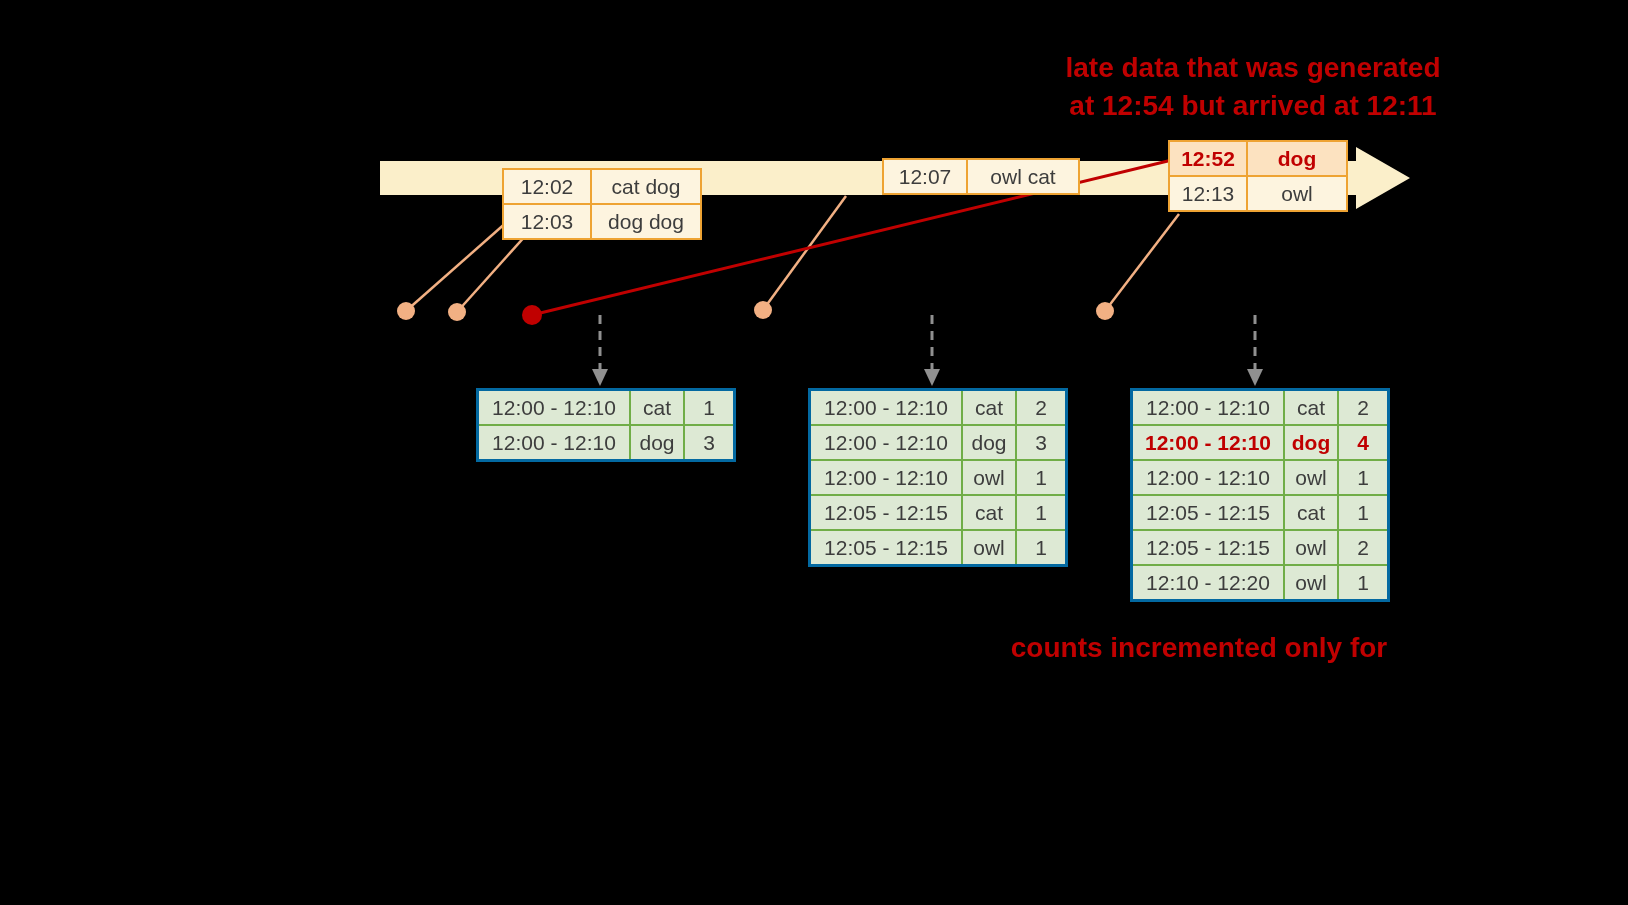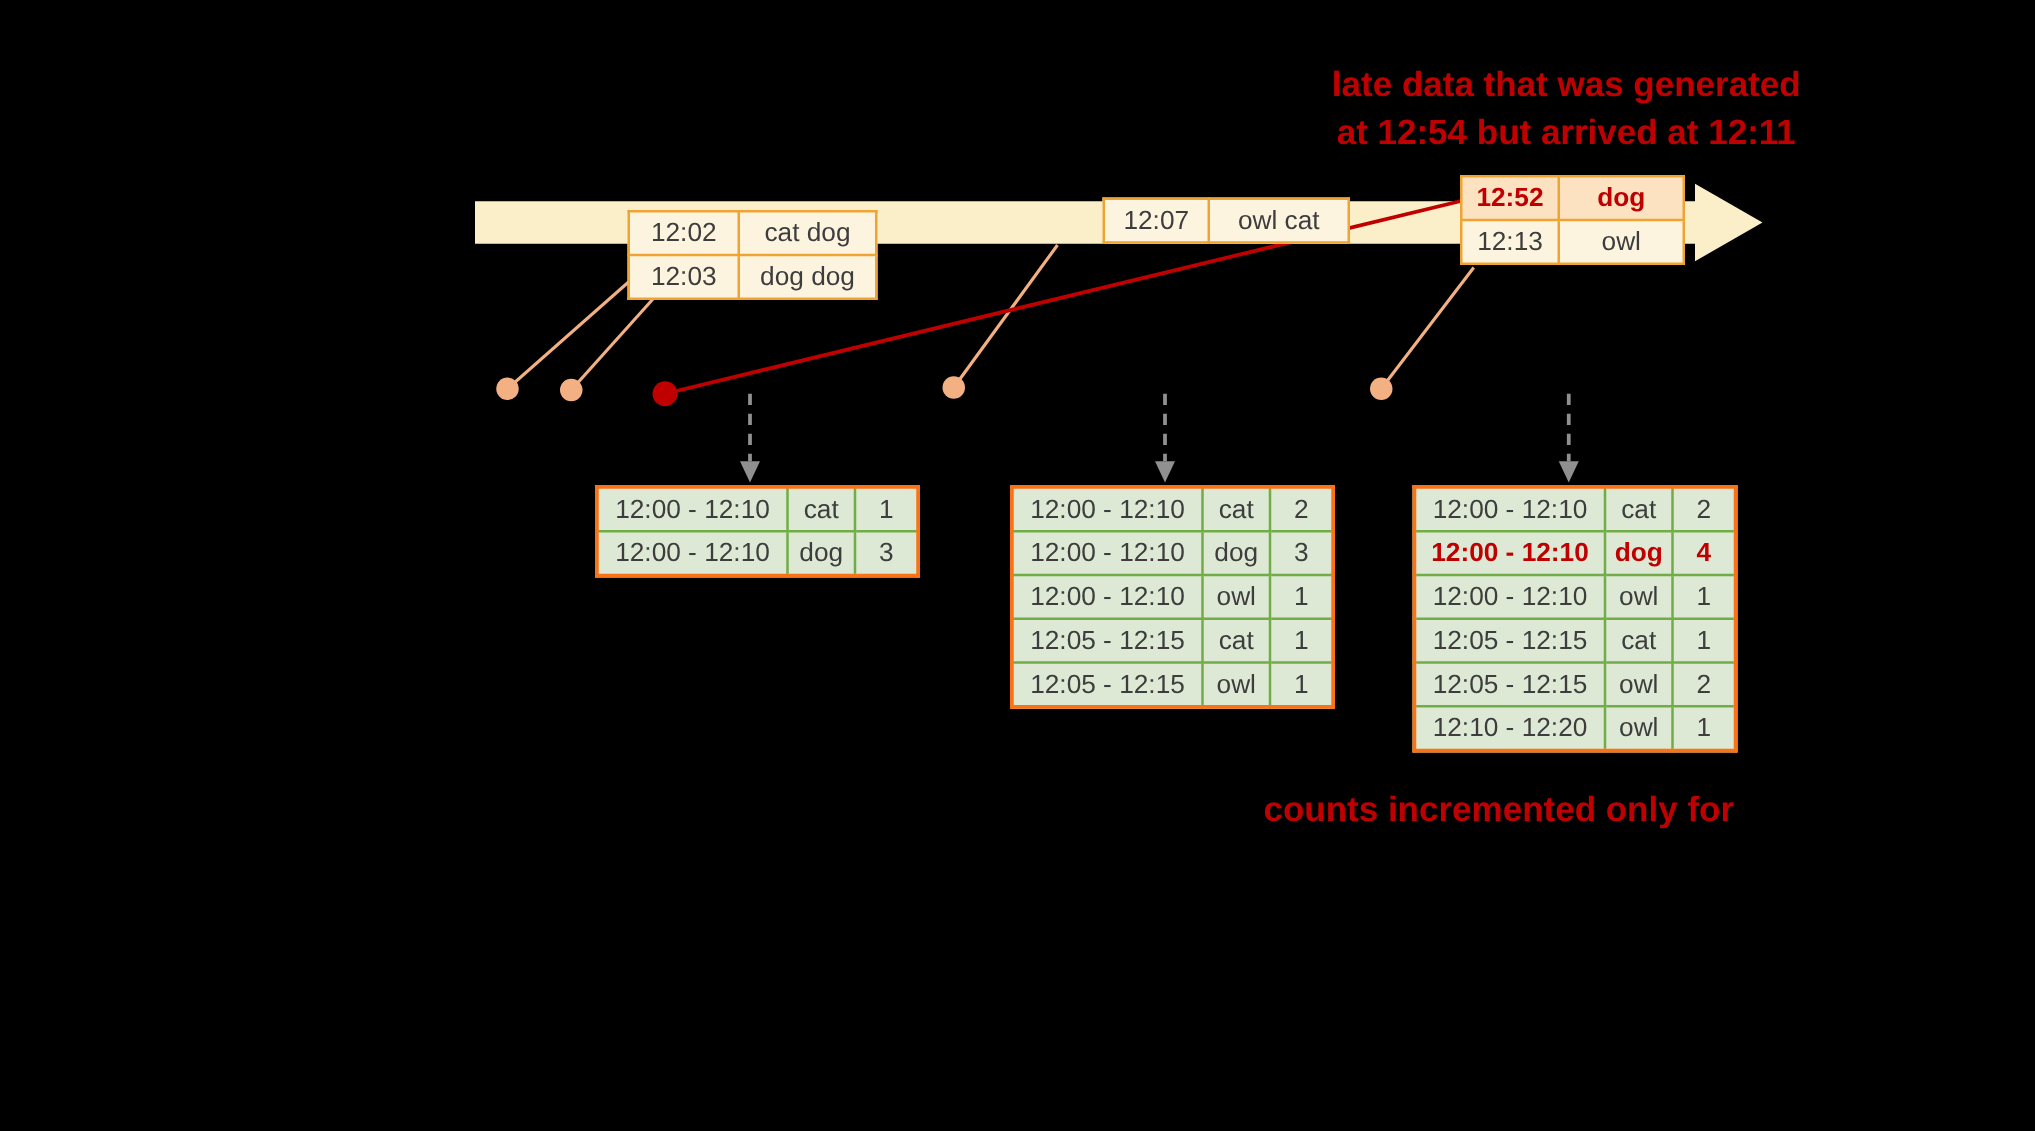--- a/index.html
+++ b/index.html
@@ -12,21 +12,21 @@
     position:absolute;width:480px;text-align:center;color:#c00000;
     font-size:28px;line-height:38px;font-weight:700;
   }
   table{border-collapse:collapse;position:absolute;table-layout:fixed;}
   .evt{background:#fdf4df;}
   .evt td{
     border:2px solid #eea333;height:33px;text-align:center;vertical-align:middle;
     font-size:21px;color:#3d3d3d;padding:0;background:#fdf4df;
   }
   .evt tr.late td{background:#fce2c0;color:#c00000;font-weight:700;}
-  .res{background:#fef9c3;border:3px solid #f97316;}
+  .res{background:#4c1d95;border:3px solid #0369a1;}
   .res td{
     border:2px solid #70ad47;height:33px;text-align:center;vertical-align:middle;
     font-size:21px;color:#3d3d3d;padding:0;background:#dde9d4;
   }
   .res tr.late td{color:#c00000;font-weight:700;}
 </style>
 </head>
 <body>
 
 <div class="stage">

